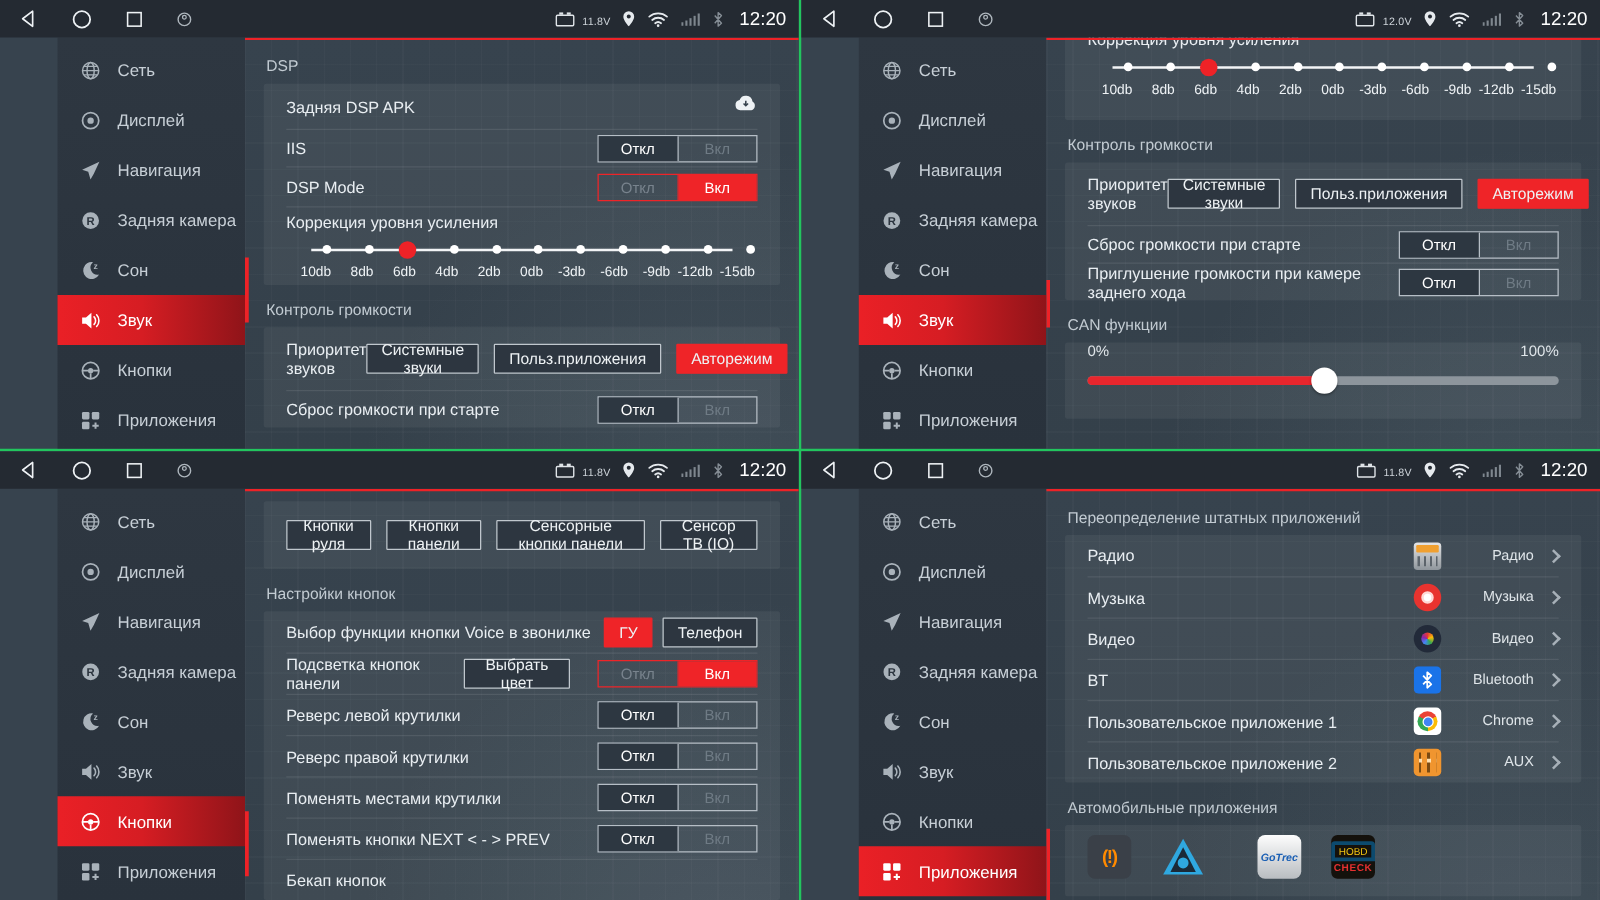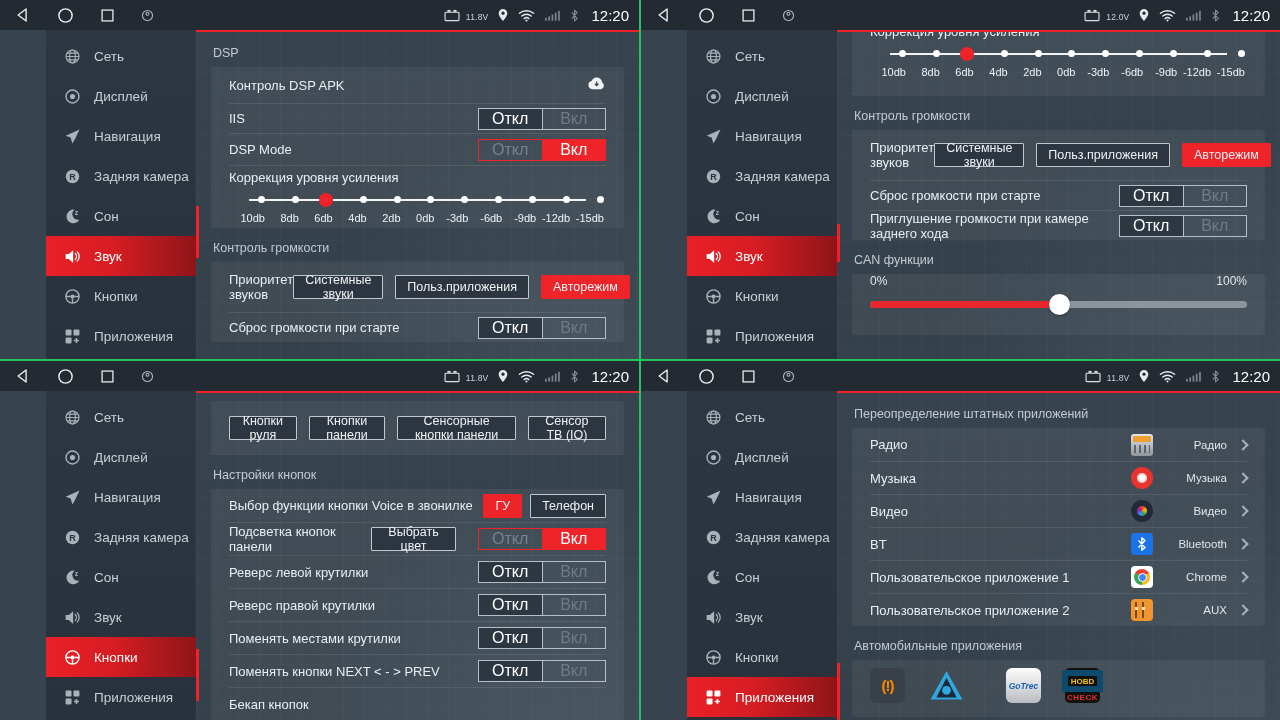--- a/index.html
+++ b/index.html
@@ -35,21 +35,21 @@
   .sb-q3{top:258px;height:52px;}
   .sb-q4{top:272px;height:60px;}
   .slabel{color:#c2cbd2;font-size:12.5px;margin:13px 2px 7px;}
   .card{background:rgba(255,255,255,.055);border-radius:2px;padding:0 18px;position:relative;}
   .row{display:flex;align-items:center;justify-content:space-between;}
   .h36{height:36px;}.h30{height:30px;}.h32{height:32px;}.h24{height:24px;}.h33{height:33px;}.h50{height:50px;}
   .bt{border-top:1px solid rgba(255,255,255,.09);}
   .rlabel{color:#e9eef2;font-size:13px;}
   .rcluster{display:flex;align-items:center;}
   
-  .tg{display:flex;width:128px;height:22px;border:1px solid #b6bec6;font-size:16px;flex:none;cursor:pointer;}
+  .tg{display:flex;width:128px;height:22px;border:1px solid #b6bec6;font-size:12px;flex:none;cursor:pointer;}
   .tg span{flex:1;display:flex;align-items:center;justify-content:center;}
   .tg .tg-off{border-right:1px solid #b6bec6;}
   .tg.off .tg-off{background:#2d3741;color:#fff;}
   .tg.off .tg-on{color:#6f7b85;}
   .tg.on{border-color:#ef2428;}
   .tg.on .tg-off{color:#78838d;border-right:1px solid #ef2428;}
   .tg.on .tg-on{background:#ef2428;color:#fff;}
   
   .pbtn{height:24px;padding:0 11px;border:1px solid #c0c7cd;background:#2d3640;color:#eef2f4;font-size:12.5px;font-family:inherit;display:inline-flex;align-items:center;cursor:pointer;border-radius:1px;}
   .pbtn.red{background:#ef2428;border-color:#ef2428;}
@@ -94,21 +94,21 @@
   .ic-aux::after{content:"";position:absolute;left:4px;top:8px;width:14px;height:3px;background:repeating-linear-gradient(90deg,#ffe0b0 0 3px,rgba(0,0,0,0) 3px 7px);}
   
   .caricons{display:flex;align-items:center;gap:24px;padding:8px 18px 14px;}
   .capp{width:35px;height:35px;border-radius:6px;display:flex;flex-direction:column;align-items:center;justify-content:center;cursor:pointer;flex:none;}
   .capp.tpms{background:#3a4048;}
   .tpms-txt{color:#ff8a00;font-weight:bold;font-size:15px;letter-spacing:-1px;}
   .capp.aauto{background:rgba(0,0,0,0);}
   .capp.gotrec{background:linear-gradient(#fdfdfd,#b9bdc1);margin-left:18px;}
   .gotrec-txt{color:#1a5fb4;font-size:8.5px;font-weight:bold;font-style:italic;}
   .capp.obd{background:#14110c;border-radius:5px;}
-  .obd-top{color:#f2c512;font-size:8px;font-weight:bold;border:6px solid #0c4a6e;border-radius:3px 3px 0 0;padding:1px 3px 0;line-height:9px;}
+  .obd-top{color:#f2c512;font-size:8px;font-weight:normal;border:3px solid #0c4a6e;border-radius:3px 3px 0 0;padding:1px 3px 0;line-height:9px;}
   .obd-bot{color:#e53030;font-size:8px;font-weight:bold;letter-spacing:.5px;margin-top:1px;}
   button{outline:none;}
 </style>
 </head>
 <body>
 
 <div class="wrap">
 
   <div class="quad">
     <div class="statusbar">
@@ -261,21 +261,21 @@
             </span>
             <span>Приложения</span>
           </div>
         </div>
       <div class="content">
         <div class="redline"></div>
         <div class="vscroll sb-q1"></div>
         <div class="slabel" style="margin-top:16px">DSP</div>
         <div class="card">
           <div class="row h36">
-            <span class="rlabel">Контроль DSP APK</span>
+            <span class="rlabel">Задняя DSP APK</span>
             <span><svg width="21" height="15" viewBox="0 0 22 15">
                   <path d="M17.8 6.1A5.6 5.6 0 0 0 7 4.9 4.3 4.3 0 0 0 7.6 13.4h9.3a4 4 0 0 0 .9-7.3z" fill="#eef2f5"></path>
                   <path d="M12.2 5.5v4.2M10.3 7.8l1.9 1.9L14.1 7.8" stroke="#37434e" stroke-width="1.3" fill="none"></path>
                 </svg></span>
           </div>
           <div class="row h30 bt">
             <span class="rlabel">IIS</span>
             <div class="tg off">
                 <span class="tg-off">Откл</span>
                 <span class="tg-on">Вкл</span>

